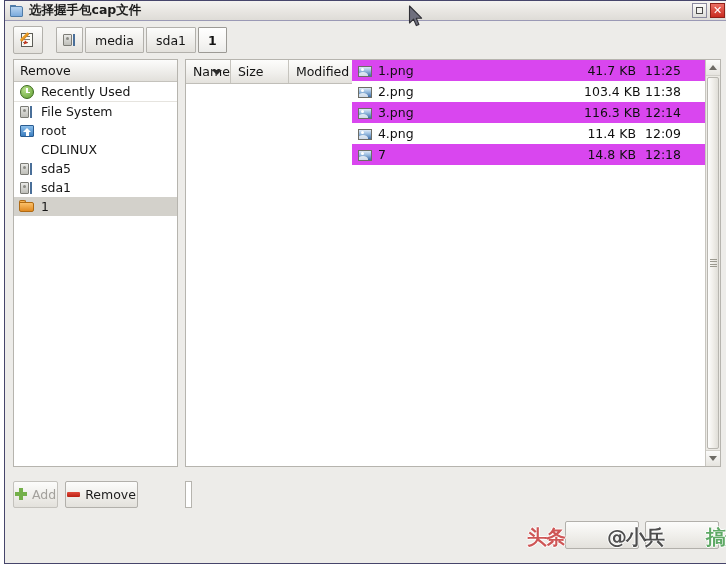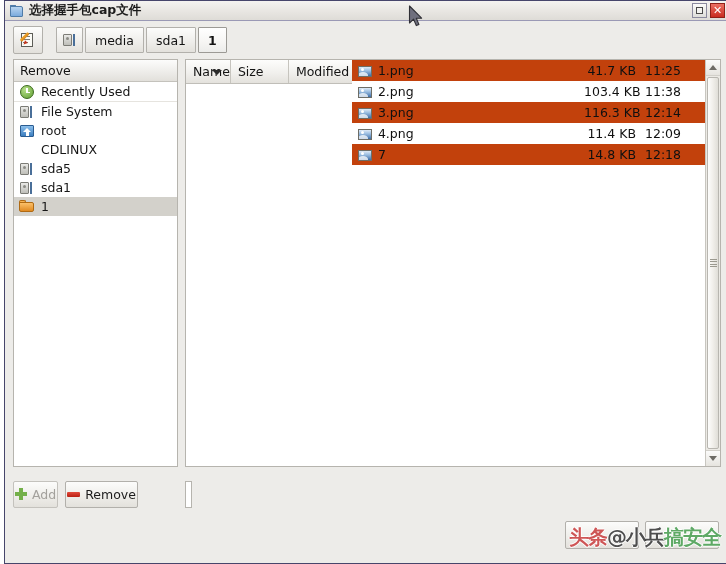--- a/index.html
+++ b/index.html
@@ -396,21 +396,21 @@
     border-top: 5px solid #2b2b2b;
   }
   .rows { flex: 1 1 auto; overflow: hidden; }
   .frow {
     height: 21px;
     display: flex;
     align-items: center;
     font-size: 12.5px;
     color: #101010;
   }
-  .frow.alt { background: #c2410c; justify-content: flex-end; }
+  .frow.alt { background: #d946ef; justify-content: flex-end; }
   .frow.selected { background: #b6d2f0; }
   .cell-name {
     flex: 1 1 auto;
     display: flex; align-items: center;
     padding-left: 5px;
     min-width: 0;
     overflow: hidden;
     white-space: nowrap;
   }
   .cell-size {
@@ -572,20 +572,21 @@
     letter-spacing: -1px;
     color: rgba(40,40,40,0.82);
     text-shadow:
       1px 0 0 rgba(255,255,255,0.85),
       -1px 0 0 rgba(255,255,255,0.85),
       0 1px 0 rgba(255,255,255,0.85),
       0 -1px 0 rgba(255,255,255,0.85);
     pointer-events: none;
     white-space: nowrap;
     z-index: 40;
+    gap: 42px;
   }
   .watermark .wm-red { color: rgba(190,30,30,0.75); }
   .watermark .wm-green { color: rgba(40,140,50,0.75); }
 
   
   .cursor {
     position: absolute;
     left: 403px; top: 4px;
     width: 16px; height: 23px;
     z-index: 60;

